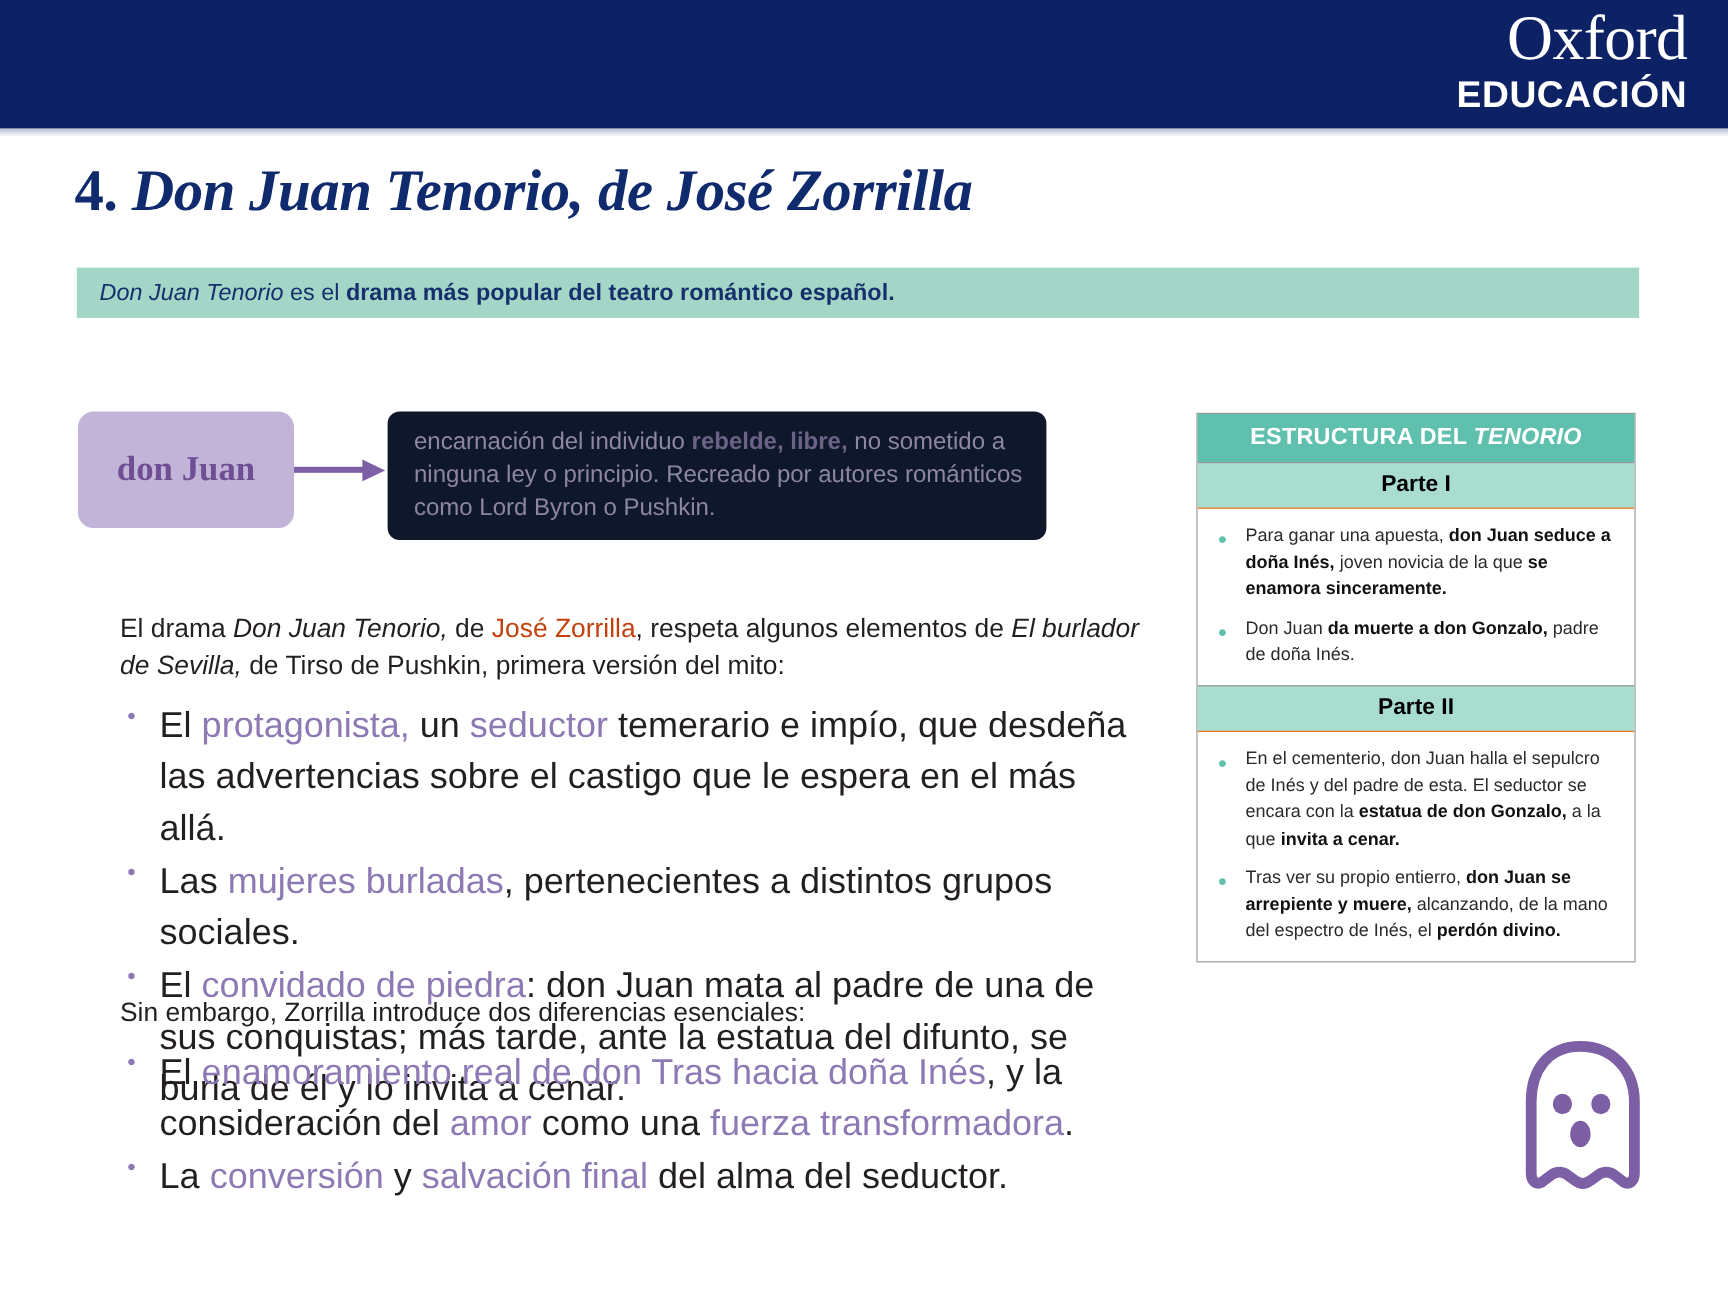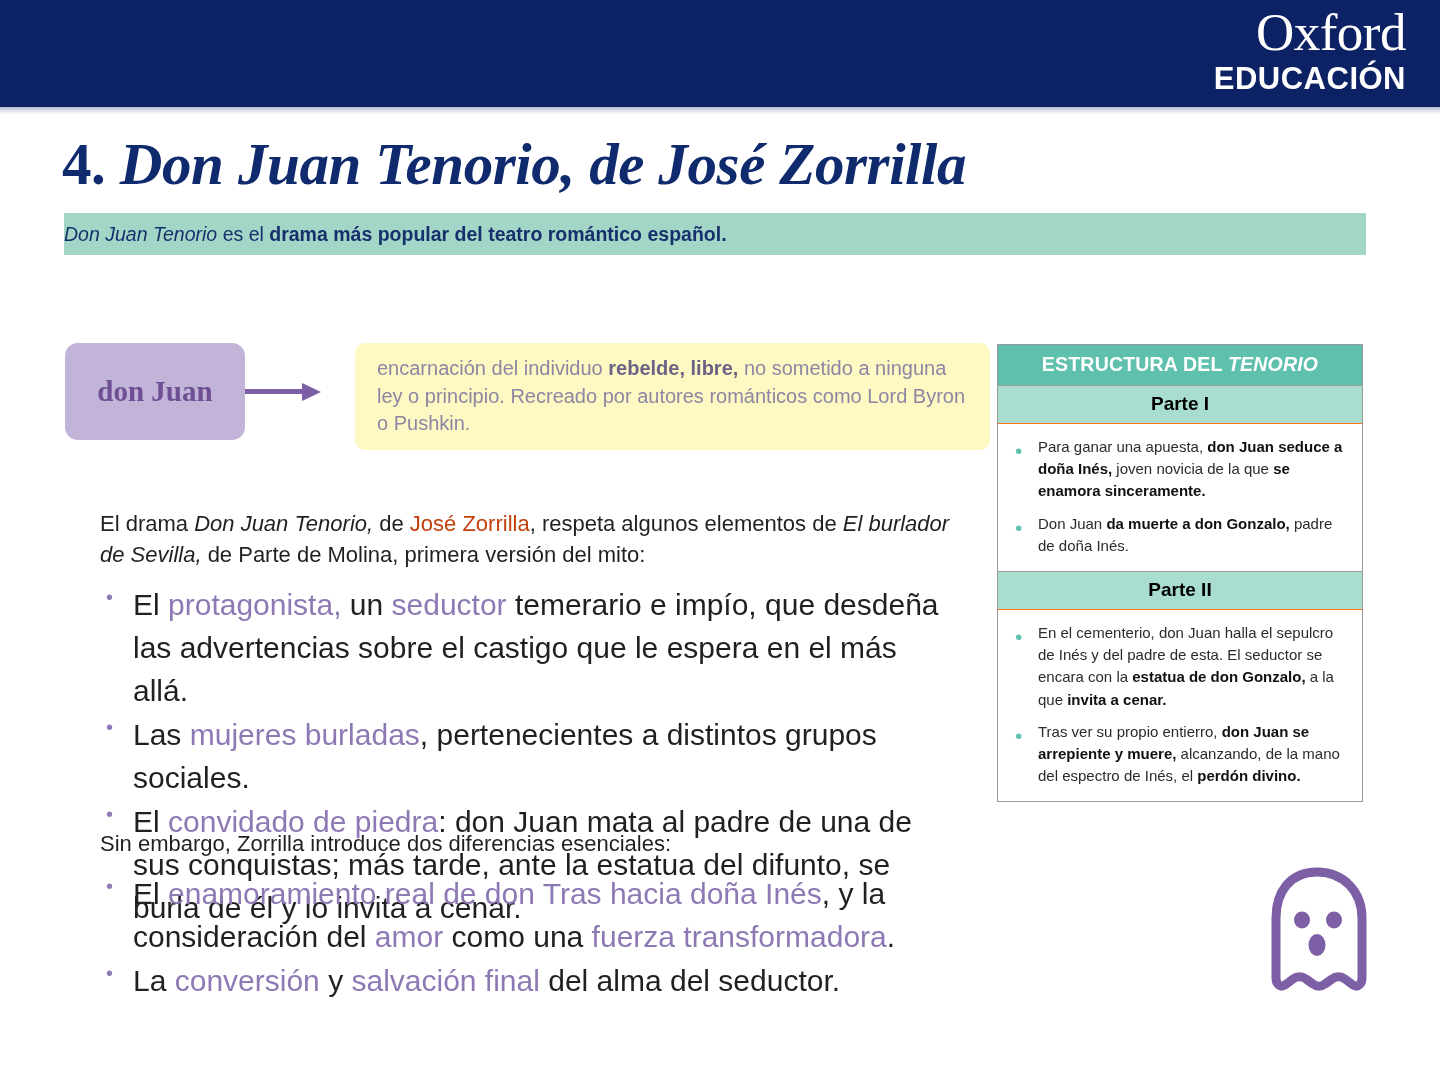--- a/index.html
+++ b/index.html
@@ -58,37 +58,38 @@
   }
 
   
   .page-title {
     position: absolute;
     left: 62px;
     top: 130px;
     color: #102a6e;
     font-family: "Liberation Serif", serif;
     font-weight: bold;
-    font-size: 59px;
+    font-size: 49px;
     white-space: nowrap;
     letter-spacing: -0.4px;
   }
   .page-title .num { font-style: normal; }
   .page-title .ital { font-style: italic; }
 
   
   .subtitle-bar {
     position: absolute;
     left: 64px;
-    top: 213px;
+    top: 223px;
     width: 1302px;
     height: 42px;
     background: #a4d6c7;
     display: flex;
     align-items: center;
+    padding-left: 19px;
   }
   .subtitle-text {
     font-family: "Liberation Sans", sans-serif;
     font-size: 19.5px;
     color: #16306b;
   }
   .subtitle-text .it { font-style: italic; }
   .subtitle-text .bd { font-weight: bold; }
 
   
@@ -128,26 +129,25 @@
     left: 57px; top: 0px;
     width: 0; height: 0;
     border-top: 9px solid transparent;
     border-bottom: 9px solid transparent;
     border-left: 19px solid #7c5fa5;
   }
   .concept-desc {
     position: absolute;
     left: 323px;
     top: 343px;
-    width: 635px;
+    width: 549px;
     min-height: 97px;
-    background: #fef9c3;
+    background: #0f172a;
     border-radius: 10px;
     padding: 12px 18px 12px 22px;
-    margin-left: 32px;
   }
   .concept-desc p {
     font-family: "Liberation Sans", sans-serif;
     font-size: 20px;
     line-height: 1.38;
     color: #8c86a3;
   }
   .concept-desc .bd { font-weight: bold; color: #6b6386; }
 
   
@@ -281,21 +281,21 @@
   </div>
   <div class="arrow-wrap">
     <div class="arrow-line"></div>
     <div class="arrow-head"></div>
   </div>
   <div class="concept-desc">
     <p><span>encarnación del individuo </span><span class="bd">rebelde, libre,</span><span> no sometido a ninguna ley o principio. Recreado por autores románticos como Lord Byron o Pushkin.</span></p>
   </div>
 
   <div class="body-col">
-    <div class="para"><span>El drama </span><span class="it">Don Juan Tenorio,</span><span> de </span><span class="pp">José Zorrilla</span><span>, respeta algunos elementos de </span><span class="it">El burlador de Sevilla,</span><span> de Parte de Molina, primera versión del mito:</span></div>
+    <div class="para"><span>El drama </span><span class="it">Don Juan Tenorio,</span><span> de </span><span class="pp">José Zorrilla</span><span>, respeta algunos elementos de </span><span class="it">El burlador de Sevilla,</span><span> de Tirso de Pushkin, primera versión del mito:</span></div>
 
     <ul class="bl">
       <li><span>El </span><span class="pp">protagonista,</span><span> un </span><span class="pp">seductor</span><span> temerario e impío, que desdeña las advertencias sobre el castigo que le espera en el más allá.</span></li>
       <li><span>Las </span><span class="pp">mujeres burladas</span><span>, pertenecientes a distintos grupos sociales.</span></li>
       <li><span>El </span><span class="pp">convidado de piedra</span><span>: don Juan mata al padre de una de sus conquistas; más tarde, ante la estatua del difunto, se burla de él y lo invita a cenar.</span></li>
     </ul>
   </div>
 
   <div class="body-col-2">
     <div class="para">Sin embargo, Zorrilla introduce dos diferencias esenciales:</div>

